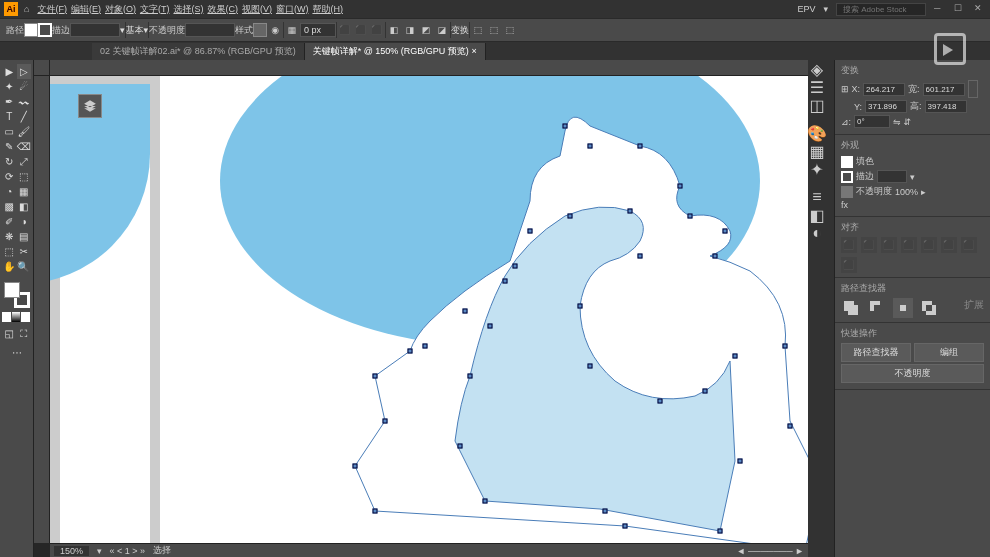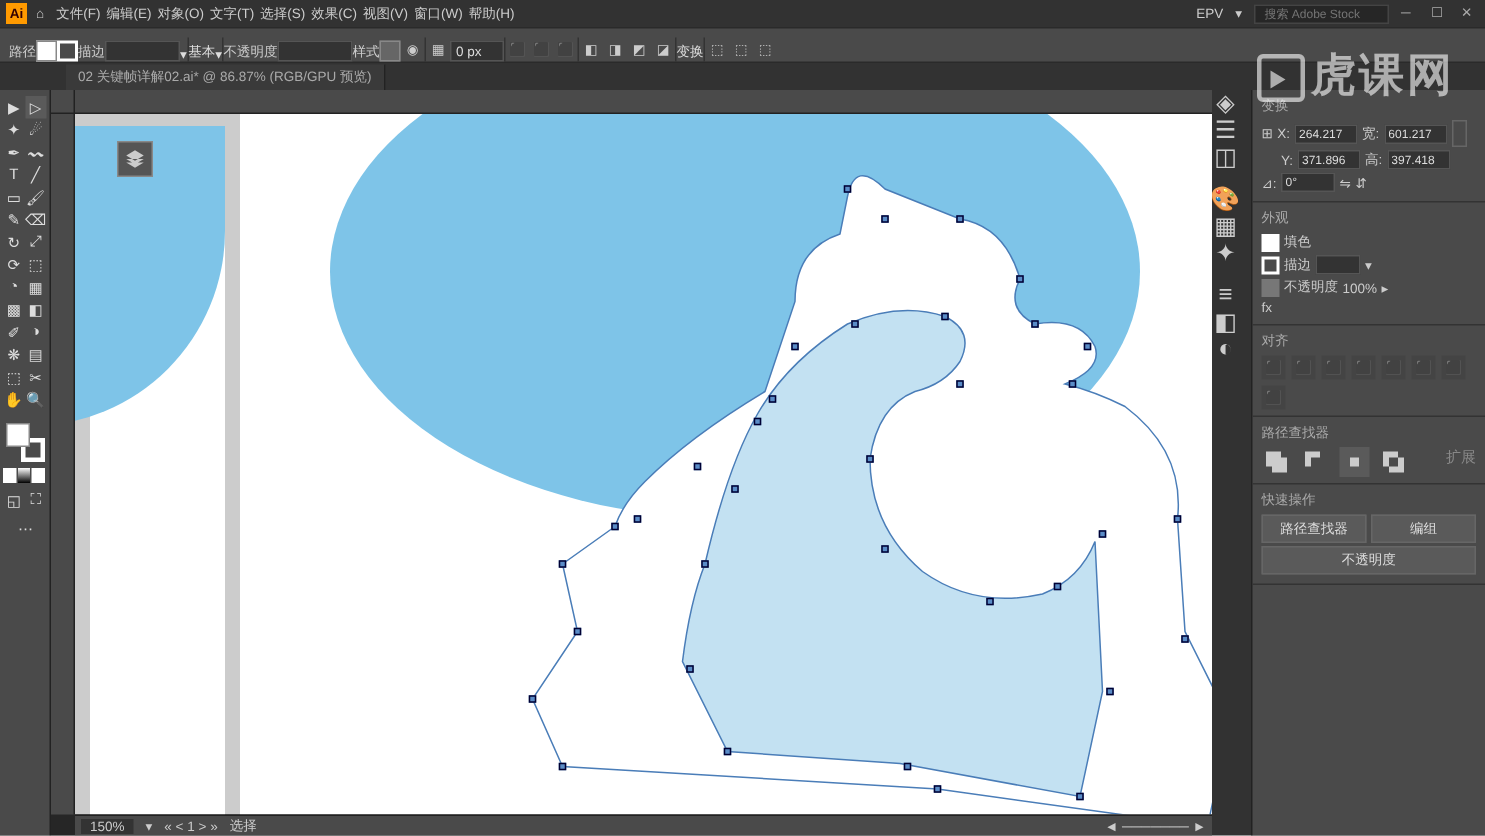--- a/index.html
+++ b/index.html
@@ -2,35 +2,35 @@
 <html><head>
 <meta charset="utf-8">
 <style>
 * { margin: 0; padding: 0; box-sizing: border-box; font-family: "Microsoft YaHei", sans-serif; }
 body { background: #323232; width: 990px; height: 557px; overflow: hidden; position: relative; }
 
 
 .menubar { height: 18px; background: #323232; display: flex; align-items: center; padding: 0 4px; font-size: 9px; color: #ccc; }
 .menubar .logo { width: 14px; height: 14px; background: #ff9a00; color: #330000; display: flex; align-items: center; justify-content: center; font-weight: bold; font-size: 9px; margin-right: 6px; }
 .menubar .home { margin-right: 8px; }
-.menubar .menu-item { margin-right: 4px; cursor: pointer; }
+.menubar .menu-item { margin-right: 4px; cursor: pointer; text-decoration: underline; }
 .menubar .right { margin-left: auto; display: flex; align-items: center; gap: 8px; }
 .menubar .search { background: #262626; border: 1px solid #444; padding: 1px 6px; font-size: 8px; color: #888; width: 90px; }
 .menubar .winbtn { width: 12px; height: 12px; color: #aaa; }
 
 
-.controlbar { height: 24px; background: #4a4a4a; border-top: 1px solid #2a2a2a; border-bottom: 1px solid #2a2a2a; display: flex; align-items: flex-end; padding: 0 6px; font-size: 9px; color: #ddd; gap: 0; }
+.controlbar { height: 24px; background: #4a4a4a; border-top: 1px solid #2a2a2a; border-bottom: 1px solid #2a2a2a; display: flex; align-items: center; padding: 0 6px; font-size: 9px; color: #ddd; gap: 0; }
 .controlbar .ctrl-label { color: #ccc; }
 .controlbar .ctrl-input { background: #333; border: 1px solid #555; color: #ddd; font-size: 9px; padding: 1px 3px; width: 50px; }
 .controlbar .swatch { width: 14px; height: 14px; background: #fff; border: 1px solid #888; }
 .controlbar .sep { width: 1px; height: 16px; background: #333; }
 .controlbar .icon-btn { width: 16px; height: 16px; display: flex; align-items: center; justify-content: center; color: #ccc; }
 
 
-.tabbar { height: 18px; background: #323232; display: flex; align-items: center; padding-left: 44px; font-size: 9px; color: #aaa; }
+.tabbar { height: 18px; background: #323232; display: flex; align-items: center; padding-left: 44px; font-size: 9px; color: #aaa; margin-left: 48px; }
 .tabbar .tab { padding: 2px 8px; background: #3a3a3a; border-right: 1px solid #222; }
 .tabbar .tab.active { background: #4a4a4a; color: #fff; }
 
 
 .main { display: flex; height: calc(557px - 18px - 24px - 18px); }
 
 
 .toolbox { width: 34px; background: #4a4a4a; border-right: 1px solid #222; padding: 4px 2px; display: flex; flex-direction: column; gap: 0; }
 .toolrow { display: flex; }
 .tool { width: 15px; height: 15px; display: flex; align-items: center; justify-content: center; color: #ddd; font-size: 10px; cursor: pointer; }
@@ -144,20 +144,21 @@
   <div class="sep"></div>
   <span>变换</span>
   <div class="sep"></div>
   <span class="icon-btn">⬚</span>
   <span class="icon-btn">⬚</span>
   <span class="icon-btn">⬚</span>
 </div>
 
 <div class="tabbar">
   <div class="tab">02 关键帧详解02.ai* @ 86.87% (RGB/GPU 预览)</div>
+  <div class="tab active"><span>关键帧详解* @ 150% (RGB/GPU 预览)</span> <span>×</span></div>
 </div>
 
 <div class="main">
 
   <div class="toolbox">
     <div class="toolrow">
         <div class="tool">▶</div>
         <div class="tool active">▷</div>
       </div>
     <div class="toolrow">
@@ -419,14 +420,14 @@
         <div class="panel-btn">编组</div>
       </div>
       <div class="panel-row">
         <div class="panel-btn">不透明度</div>
       </div>
     </div>
   </div>
 </div>
 
 <div class="watermark">
-  <span class="wm-logo"></span><span>虎课网</span>
+  <span class="wm-logo"></span>
 </div>
 
 </body></html>

